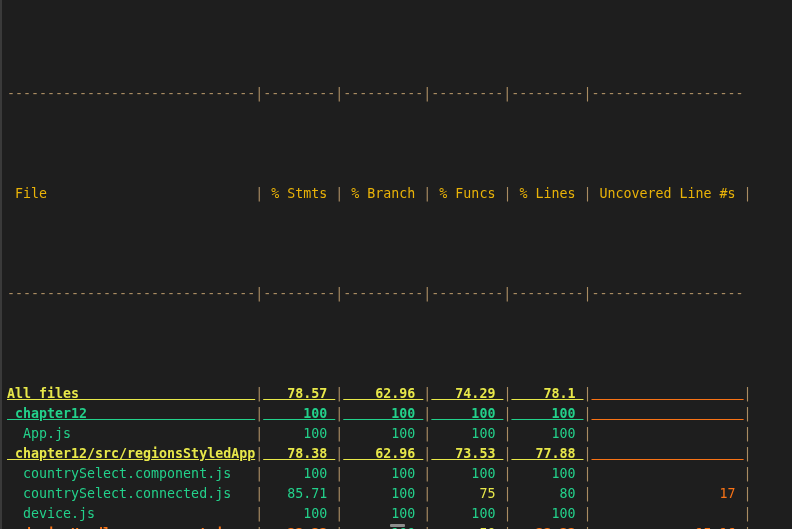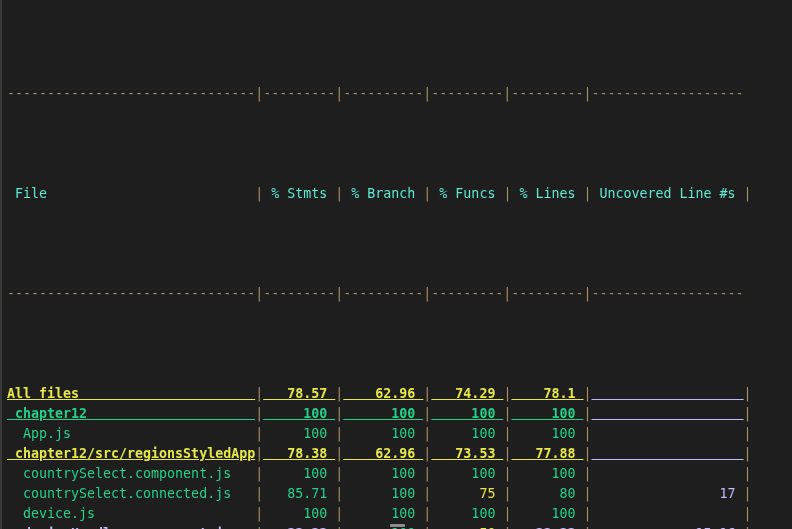--- a/index.html
+++ b/index.html
@@ -33,24 +33,24 @@
 
   .line {
     height: 20px;
     white-space: pre;
     font-size: 13.3px;
     line-height: 20px;
   }
 
   
   .c-dim    { color: #a98c62; }   
-  .c-head   { color: #5eead4; }   
+  .c-head   { color: #eab308; }   
   .c-green  { color: #23d18b; text-align: center; }
   .c-yellow { color: #e8e84a; }
-  .c-red    { color: #c4b5fd; }
+  .c-red    { color: #f97316; }
   .bold     { font-weight: bold; text-decoration: underline; }
 
   #scrollbar {
     position: absolute;
     left: 388px;
     top: 524px;
     width: 15px;
     height: 3px;
     background: #8d8d8d;
     border-radius: 1px;

